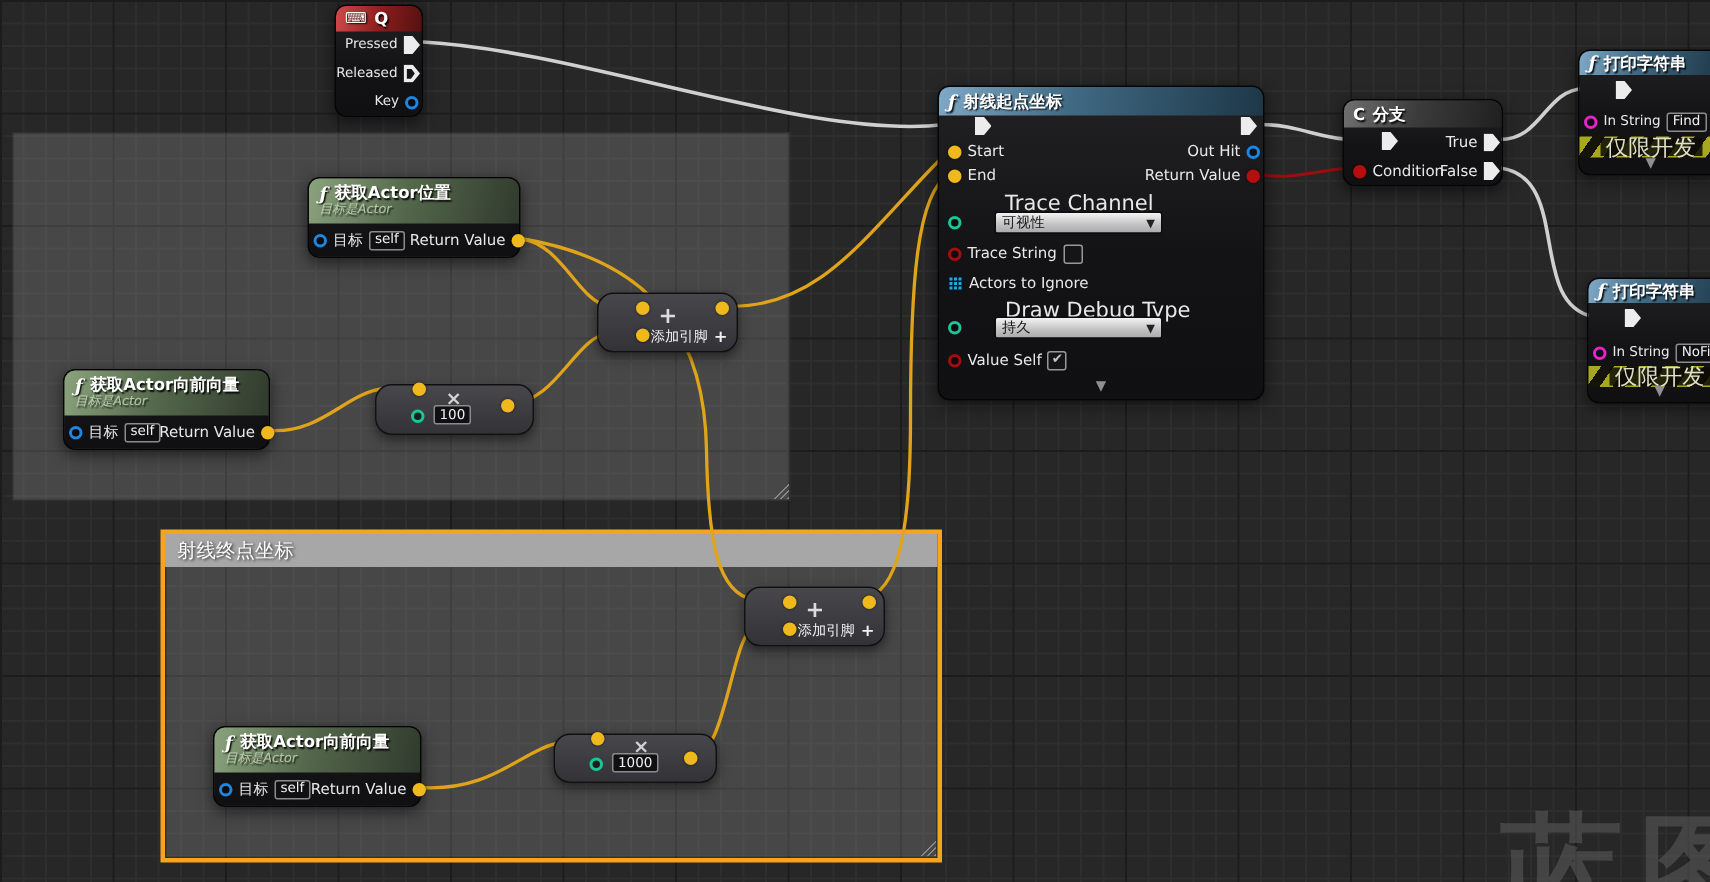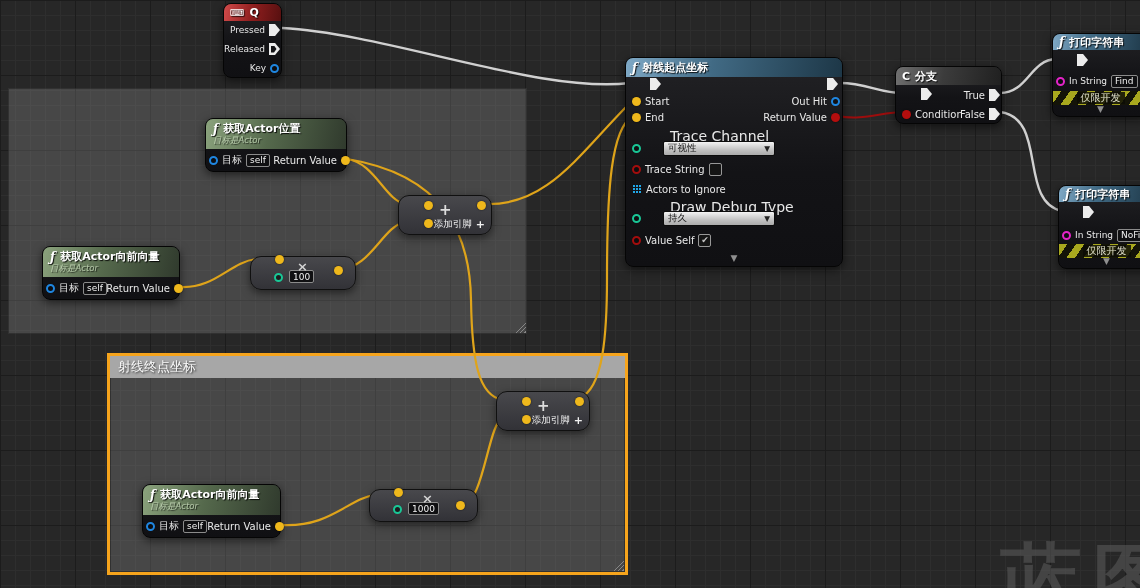--- a/index.html
+++ b/index.html
@@ -56,21 +56,21 @@
     display:flex;align-items:center;justify-content:space-between;padding:0 4px;flex:none;margin-left:18px;}
   .dda{font-size:7.5px;color:#222;}
   .cb{width:13px;height:13px;background:#151515;border:1px solid #989898;border-radius:2px;
     display:flex;align-items:center;justify-content:center;font-size:9px;color:#c6c6c6;flex:none;}
   .lbl{color:#e8e8e8;}
   .flabel{position:absolute;font-size:14px;color:#e8e8e8;white-space:nowrap;}
   .arr{position:absolute;left:0;right:0;text-align:center;color:#8f8f8f;font-size:9px;line-height:10px;}
   .hz{position:absolute;left:0;right:0;height:14px;
     background:repeating-linear-gradient(125deg,#a8a81e 0 7px,#141408 7px 14px);
     display:flex;align-items:center;justify-content:center;}
-  .hz span{background:rgba(12,12,5,.85);color:#e0e0ca;font-size:10px;padding:0 4px;line-height:12px;}
+  .hz span{background:rgba(12,12,5,.85);color:#e0e0ca;font-size:15px;padding:0 4px;line-height:12px;}
   .array-ic{width:2px;height:2px;background:#20a7e8;flex:none;margin:0 7px 6px 1px;
     box-shadow:3px 0 0 #20a7e8,6px 0 0 #20a7e8,0 3px 0 #20a7e8,3px 3px 0 #20a7e8,
     6px 3px 0 #20a7e8,0 6px 0 #20a7e8,3px 6px 0 #20a7e8,6px 6px 0 #20a7e8;}
   .p{position:absolute;margin-left:20px;}
   .mulx{position:absolute;color:#d2d2d2;font-size:13px;font-weight:bold;}
   .plus-big{position:absolute;color:#dcdcdc;font-size:15px;font-weight:bold;line-height:14px;}
   .addlbl{position:absolute;color:#f0f0f0;font-size:9.5px;display:flex;gap:4px;align-items:center;}
   .addlbl b{font-size:11px;}
   .wm{position:absolute;left:1000px;top:541px;font-size:82px;font-weight:bold;color:#5c5c5c;
     opacity:.55;letter-spacing:10px;white-space:nowrap;line-height:1;}

